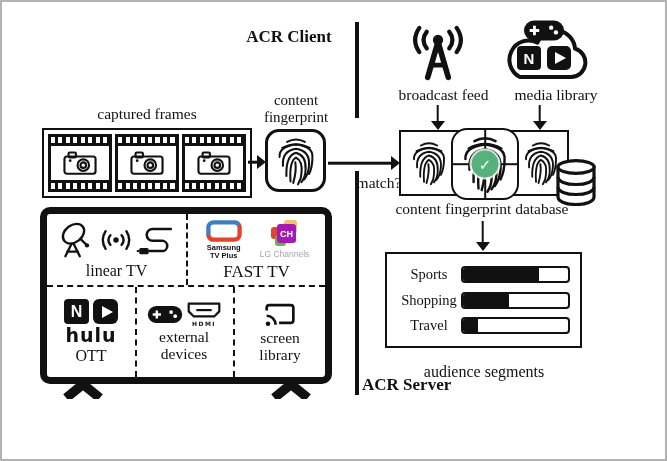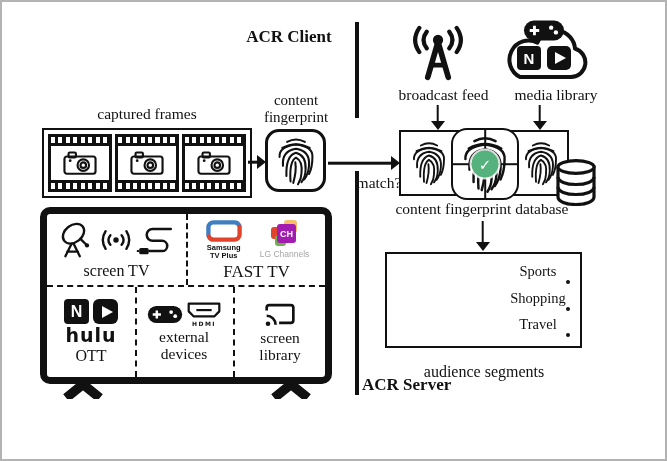--- a/index.html
+++ b/index.html
@@ -43,21 +43,21 @@
   .db-mid{position:absolute;left:50px;top:-4px;width:68px;height:72px;box-sizing:border-box;
     background:#fff;border:2.5px solid #111;border-radius:16px;overflow:hidden;}
   .cross-v{position:absolute;left:50%;top:0;bottom:0;width:1.6px;background:#111;transform:translateX(-50%);}
   .cross-h{position:absolute;top:50%;left:0;right:0;height:1.6px;background:#111;transform:translateY(-50%);}
   .check-dot{position:absolute;left:50%;top:50%;transform:translate(-50%,-50%);width:27px;height:27px;border-radius:50%;
     display:flex;align-items:center;justify-content:center;color:#fff;font-size:15px;font-weight:bold;
     box-shadow:0 0 0 2px rgba(255,255,255,.85);font-family:"DejaVu Sans",sans-serif;}
   
   .aud-box{position:absolute;left:383px;top:250px;width:197px;height:96px;box-sizing:border-box;border:2px solid #111;
     display:flex;flex-direction:column;justify-content:space-evenly;padding:4px 10px;background:#fff;}
-  .seg-row{display:flex;align-items:flex-end;gap:0;flex-direction:column;}
+  .seg-row{display:flex;align-items:flex-end;gap:0;}
   .seg-label{width:64px;text-align:center;font-size:14.5px;}
   .seg-bar{flex:1;height:17px;box-sizing:border-box;border:2px solid #111;border-radius:4px;background:#fff;overflow:hidden;}
   .seg-fill{height:100%;background:#111;}
   
   .tv{position:absolute;left:38px;top:205px;width:292px;height:177px;box-sizing:border-box;
     border:7px solid #111;border-radius:10px;background:#fff;}
   .tv-screen{position:relative;width:100%;height:100%;}
   .dash-v{position:absolute;border-left:2.5px dashed #111;}
   .dash-h{position:absolute;border-top:2.5px dashed #111;left:0;right:0;}
   .cell{position:absolute;display:flex;flex-direction:column;align-items:center;justify-content:center;gap:2px;}
@@ -269,21 +269,21 @@
               <path d="M27 8 Q32 14 27 20"></path>
                 <path d="M33 3 Q40 14 33 25"></path>
             </g>
           </svg>
           <svg width="38" height="30" viewBox="0 0 46 38">
             <path d="M43 5 H20 a7.5 7.5 0 0 0 0 15 h12 a6.5 6.5 0 0 1 0 13 H16" fill="none" stroke="#111" stroke-width="3.2" stroke-linecap="round"></path>
             <rect x="3" y="29" width="12" height="8" rx="2" fill="#111"></rect>
             <path d="M0 33 h3" stroke="#111" stroke-width="2.5"></path>
           </svg>
         </div>
-        <div class="cap">screen TV</div>
+        <div class="cap">linear TV</div>
       </div>
 
       <div class="cell" style="left:141px;top:0;right:0;height:71px;">
         <div class="icons" style="gap:16px;">
           <div style="display:flex;flex-direction:column;align-items:center;">
             <svg width="40" height="26" viewBox="0 0 46 30">
               <path d="M5 20 V11 a6 6 0 0 1 6-6 h24 a6 6 0 0 1 5.5 3.6" stroke="#3f7fc1" stroke-width="5" fill="none" stroke-linecap="round"></path>
               <path d="M41 10 v9 a6 6 0 0 1 -6 6 H11 a6 6 0 0 1 -5.5 -3.6" stroke="#e1432d" stroke-width="5" fill="none" stroke-linecap="round"></path>
             </svg>
             <div class="sam-txt">Samsung</div>

